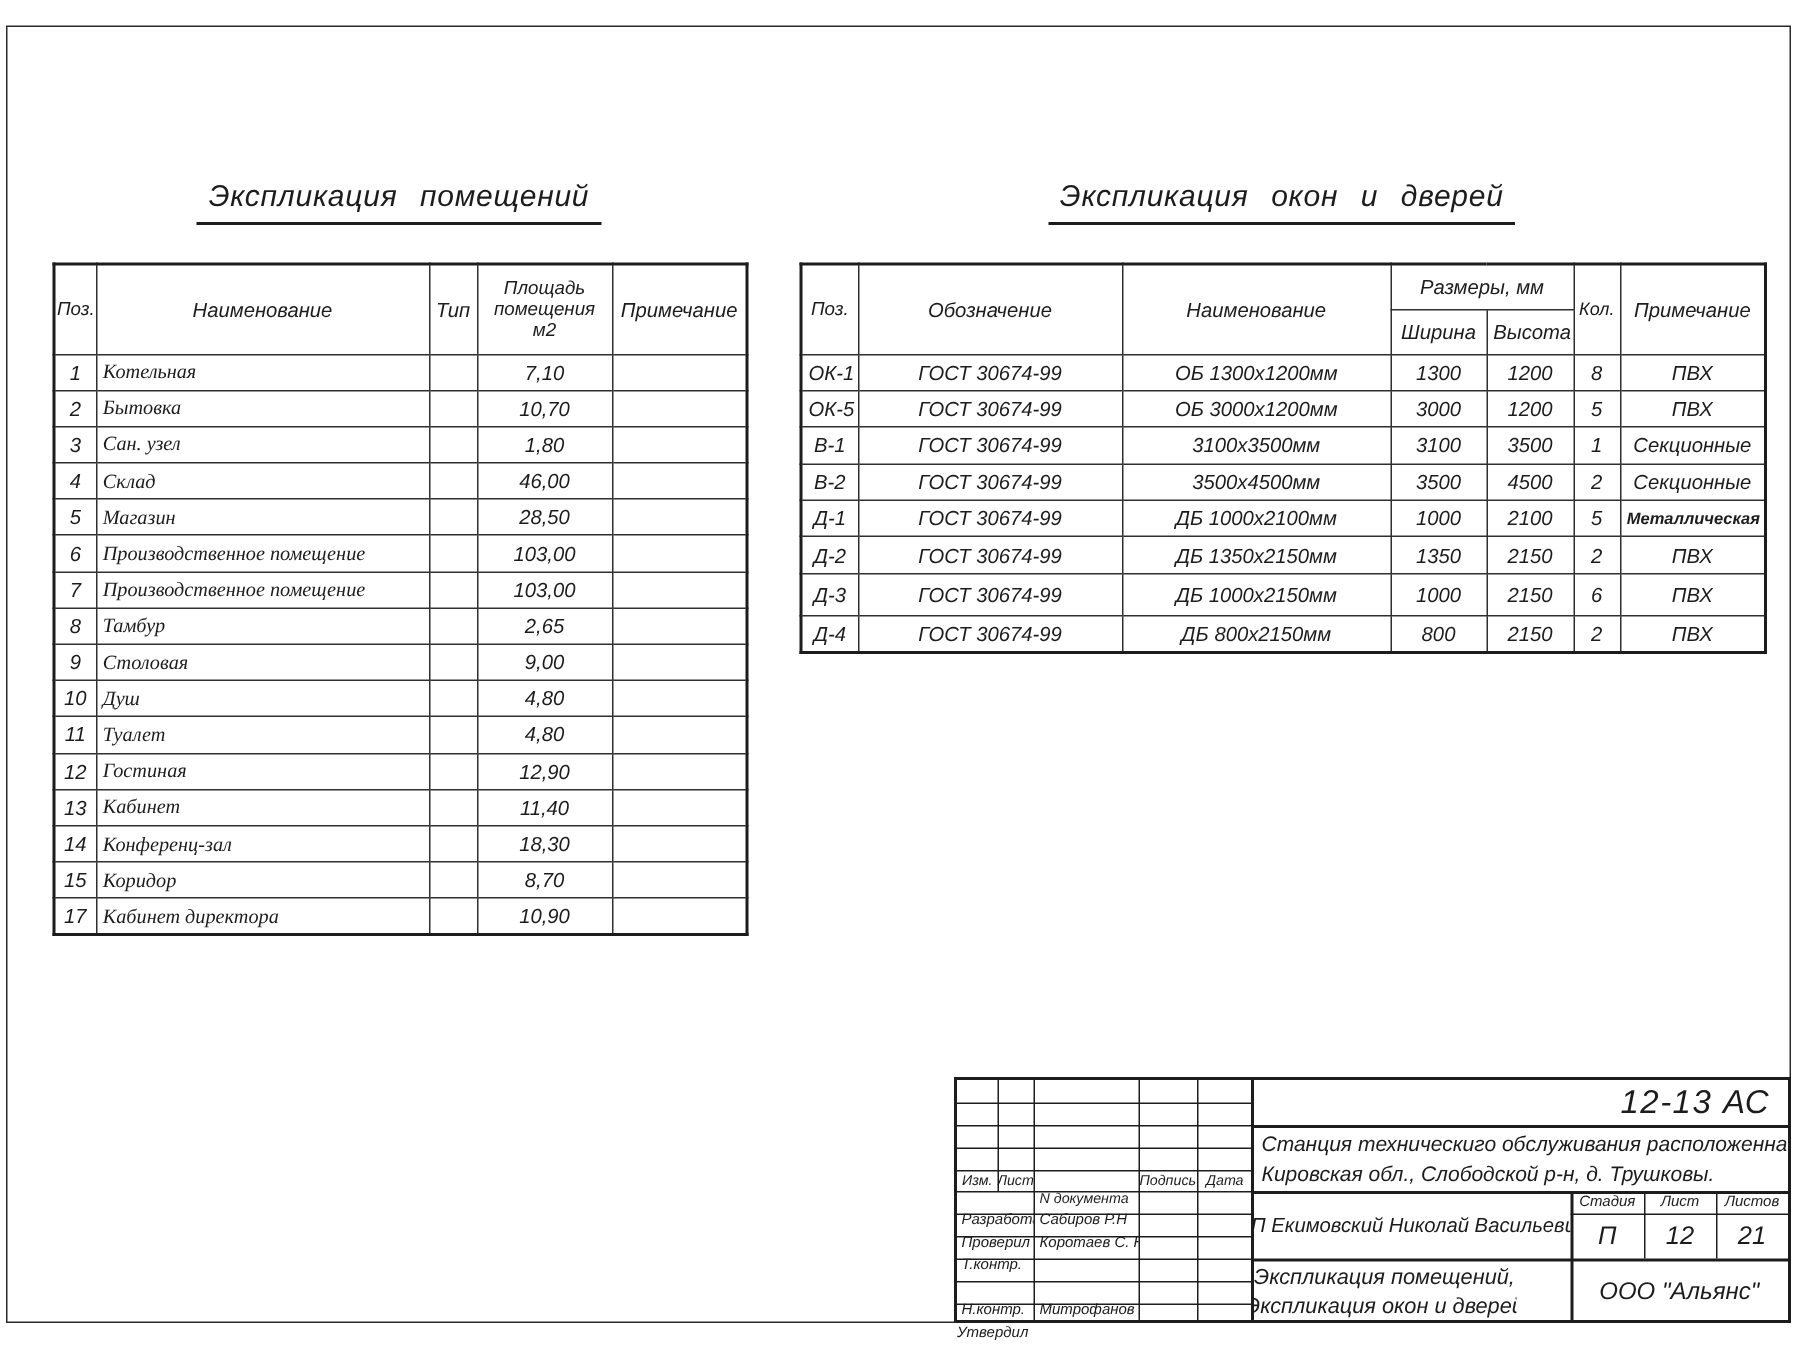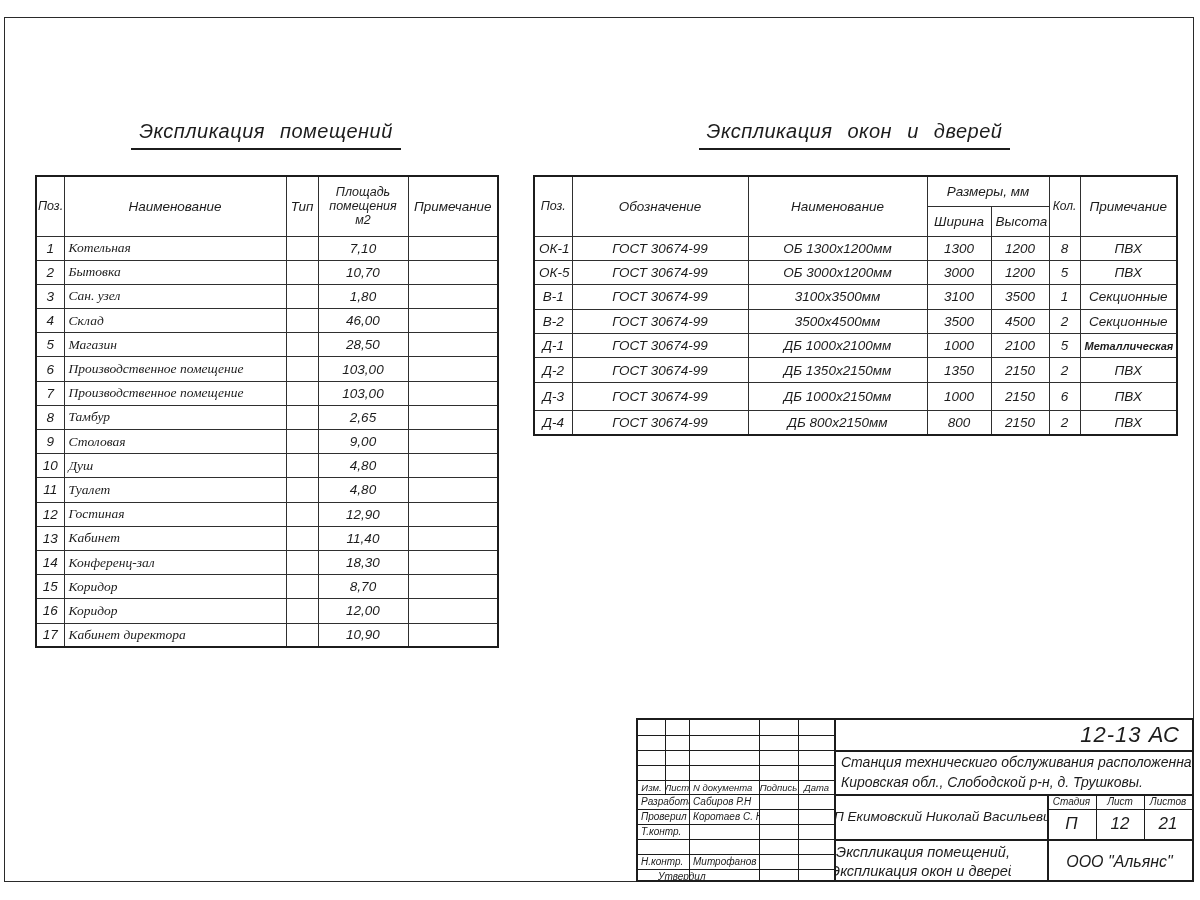--- a/index.html
+++ b/index.html
@@ -11,21 +11,21 @@
   table.t{position:absolute;border-collapse:collapse;table-layout:fixed;border:2px solid #1c1c1c;color:#1c1c1c;font-style:italic;}
   table.t th,table.t td{border:1px solid #2f2f2f;font-weight:normal;font-size:13.5px;padding:0 4px;overflow:hidden;white-space:nowrap;}
   table.t th{font-size:13.5px;}
   td.c,th{text-align:center;vertical-align:middle;}
   td.l{text-align:left;vertical-align:middle;padding-left:7px;font-family:Liberation Serif, serif;}
   .multi span{display:block;font-size:12.5px;line-height:14px;}
   .tb{position:absolute;left:636px;top:718px;width:558px;height:164px;border:2px solid #1c1c1c;box-sizing:border-box;background:#fff;}
   .vl,.vl2,.hl,.hl2{position:absolute;background:#1c1c1c;}
   .vl{width:1px;} .vl2{width:2px;} .hl{height:1px;} .hl2{height:2px;}
   .cell{position:absolute;display:flex;align-items:center;justify-content:center;font-style:italic;color:#1c1c1c;white-space:nowrap;overflow:hidden;}
-  .cell.left{justify-content:flex-start;}
+  .cell.left{justify-content:flex-start;margin-top:12px;}
   .cell.right{justify-content:flex-end;}
   .small{font-size:9.5px;} .role{font-size:10px;} .nm{font-size:10px;text-align:center;}
   .stk{display:block;}
 </style>
 </head>
 <body>
 
 <div class="sheet">
   <div class="frame"></div>
 
@@ -155,27 +155,20 @@
           <td class="l">Конференц-зал</td>
           <td></td>
           <td class="c">18,30</td>
           <td></td>
         </tr>
       <tr style="height:24.2px">
           <td class="c">15</td>
           <td class="l">Коридор</td>
           <td></td>
           <td class="c">8,70</td>
-          <td></td>
-        </tr>
-      <tr style="height:24.2px">
-          <td class="c">16</td>
-          <td class="l">Коридор</td>
-          <td></td>
-          <td class="c">12,00</td>
           <td></td>
         </tr>
       <tr style="height:24.2px">
           <td class="c">17</td>
           <td class="l">Кабинет директора</td>
           <td></td>
           <td class="c">10,90</td>
           <td></td>
         </tr>
     </tbody>
@@ -313,21 +306,21 @@
     <div class="cell small" style="left:121px;top:60px;width:39px;height:14px;">Подпись</div>
     <div class="cell small" style="left:160px;top:60px;width:37px;height:14px;">Дата</div>
 
     <div class="cell role left" style="left:3px;top:74px;width:48px;height:15px;">Разработал</div>
     <div class="cell nm left" style="left:55px;top:74px;width:66px;height:15px;">Сабиров Р.Н</div>
     <div class="cell role left" style="left:3px;top:89px;width:48px;height:15px;">Проверил</div>
     <div class="cell nm left" style="left:55px;top:89px;width:66px;height:15px;">Коротаев С. Н.</div>
     <div class="cell role left" style="left:3px;top:104px;width:48px;height:15px;">Т.контр.</div>
     <div class="cell role left" style="left:3px;top:134px;width:48px;height:15px;">Н.контр.</div>
     <div class="cell nm left" style="left:55px;top:134px;width:66px;height:15px;">Митрофанов Я. А.</div>
-    <div class="cell role left" style="left:20px;top:149px;width:48px;height:15px;">Утвердил</div>
+    <div class="cell role left" style="left:0;top:149px;width:48px;height:15px;">Утвердил</div>
 
     <div class="cell right" style="left:197px;top:0;width:345px;height:30px;font-size:22px;letter-spacing:1px;">12-13 АС</div>
 
     <div style="position:absolute;left:203px;top:32px;width:350px;height:42px;font-style:italic;font-size:14px;line-height:20px;color:#1c1c1c;white-space:nowrap;overflow:hidden;">
       <span class="stk">Станция техническиго обслуживания расположенная по адресу</span>
       <span class="stk">Кировская обл., Слободской р-н, д. Трушковы.</span>
     </div>
 
     <div class="cell" style="left:197px;top:74px;width:212px;height:45px;font-size:13.5px;">ИП Екимовский Николай Васильевич</div>
 

